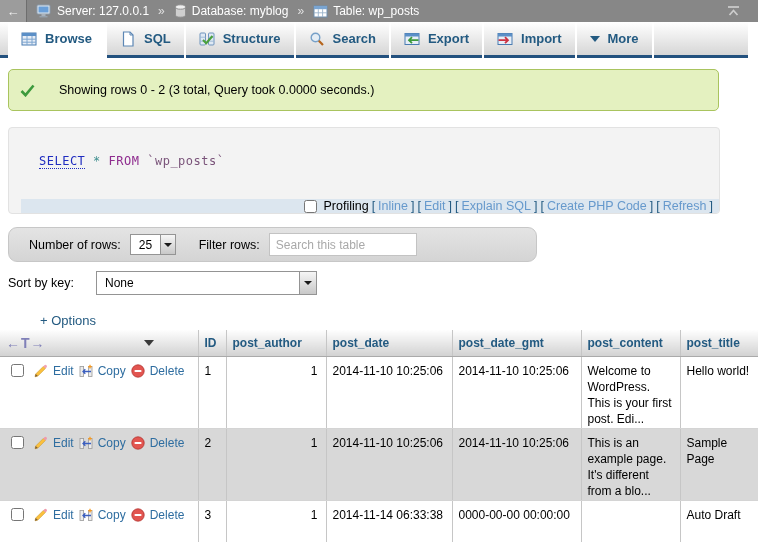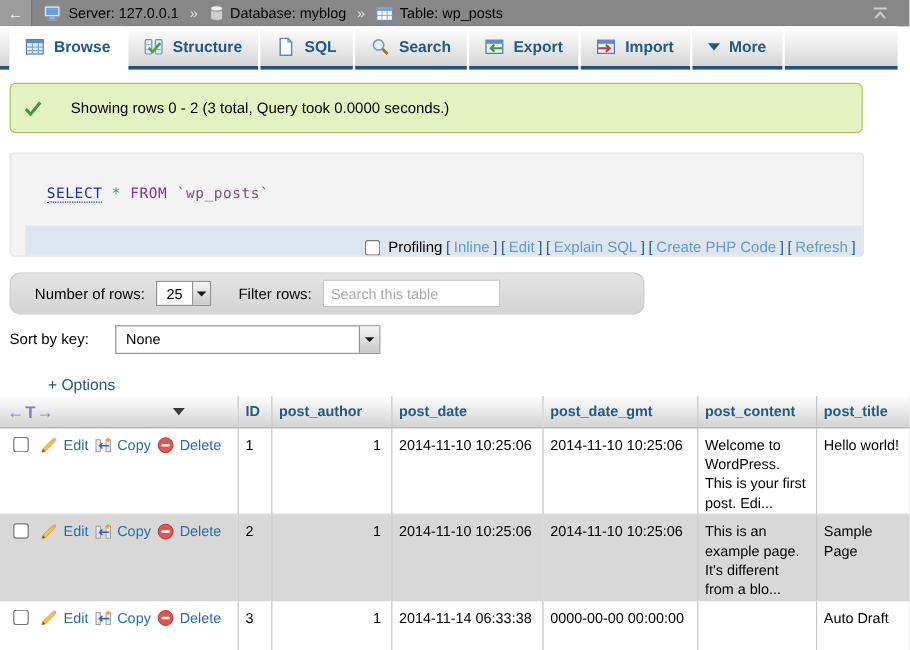--- a/index.html
+++ b/index.html
@@ -17,21 +17,21 @@
     position:absolute; top:0; left:0; width:758px; height:22px;
     background:#878787; display:flex; align-items:center; color:#fff;
   }
   .back-btn {
     width:27px; height:22px; background:#9c9c9c; border-right:1px solid #6e6e6e;
     display:flex; align-items:center; justify-content:center; color:#f2f2f2;
     font-size:13px; cursor:pointer;
   }
   .crumb { display:flex; align-items:center; margin-left:9px; gap:5px; }
   .crumb .sep { color:#e0e0e0; margin:0 4px; }
-  .crumb a { color:#000000; text-decoration:none; }
+  .crumb a { color:#ffffff; text-decoration:none; }
   .collapse-btn { margin-left:auto; margin-right:16px; cursor:pointer; display:flex; }
   
   .tabbar { position:absolute; top:22px; left:0; width:748px; height:36px; display:flex; background:#fff; }
   .tab, .tab-filler {
     background:linear-gradient(#ffffff, #d6d6d6);
     border-bottom:3px solid #23517e;
   }
   .tab {
     display:flex; align-items:center; gap:8px; padding:0 13px; margin-right:2px;
     cursor:pointer; white-space:nowrap;
@@ -51,22 +51,22 @@
   .sqlbox {
     position:absolute; top:127px; left:8px; width:712px; height:87px;
     background:#f3f3f3; border:1px solid #e2e2e2; border-radius:4px; overflow:hidden;
   }
   .sql-line { margin:26px 0 0 30px; font-family:"DejaVu Sans Mono", monospace; font-size:12px; letter-spacing:0.5px; }
   .sql-kw-link { color:#1f2cc0; border-bottom:1px dotted #1f2cc0; cursor:pointer; }
   .sql-op { color:#3f8f8f; }
   .sql-kw { color:#8f2c8f; }
   .sql-ident { color:#7a547a; }
   .profiling {
-    position:absolute; bottom:0; left:12px; right:0; height:25px;
-    background:#dce6ef; display:flex; align-items:flex-end; justify-content:flex-end;
+    position:absolute; bottom:0; left:12px; right:0; height:14px;
+    background:#dce6ef; display:flex; align-items:center; justify-content:flex-end;
     padding-right:6px; gap:3px; font-size:12.5px;
   }
   .profiling input { width:13px; height:13px; margin-right:3px; }
   .plink { color:#6699cc; text-decoration:none; cursor:pointer; }
   .pbr { color:#235a81; }
   
   .rowsbar {
     position:absolute; top:227px; left:8px; width:529px; height:35px;
     background:linear-gradient(#e4e4e4,#d4d4d4); border:1px solid #c7c7c7; border-radius:9px;
     display:flex; align-items:center; padding-left:20px; gap:9px; font-size:12.5px;
@@ -163,37 +163,37 @@
           <rect x="1" y="2" width="14" height="3" fill="#5b8fc7"></rect>
           <path d="M6 5v9 M11 5v9 M1 8.2h14 M1 11.2h14" stroke="#7fa6cf"></path>
         </svg>
     </span>
     <span class="tlabel">Browse</span>
   </div>
 
   <div class="tab">
     <span>
       <svg width="16" height="16" viewBox="0 0 16 16">
+          <path d="M3.5 1h6.5l3 3v11H3.5z" fill="#fff" stroke="#5d87b5" stroke-width="1.2"></path>
+          <path d="M10 1v3h3" fill="none" stroke="#5d87b5"></path>
+        </svg>
+    </span>
+    <span class="tlabel">SQL</span>
+  </div>
+
+  <div class="tab">
+    <span>
+      <svg width="16" height="16" viewBox="0 0 16 16">
           <rect x="1" y="2" width="5.5" height="12" rx="1" fill="#dfe9f4" stroke="#6f94bd"></rect>
           <rect x="9.5" y="2" width="5.5" height="12" rx="1" fill="#dfe9f4" stroke="#6f94bd"></rect>
           <path d="M1 6.2h5.5 M9.5 6.2h5.5 M1 10.2h5.5 M9.5 10.2h5.5" stroke="#9ab7d4" stroke-width="0.9"></path>
           <path d="M4 9l3.2 3.2L13.5 5" stroke="#4aa03c" stroke-width="2.1" fill="none"></path>
         </svg>
     </span>
     <span class="tlabel">Structure</span>
-  </div>
-
-  <div class="tab">
-    <span>
-      <svg width="16" height="16" viewBox="0 0 16 16">
-          <path d="M3.5 1h6.5l3 3v11H3.5z" fill="#fff" stroke="#5d87b5" stroke-width="1.2"></path>
-          <path d="M10 1v3h3" fill="none" stroke="#5d87b5"></path>
-        </svg>
-    </span>
-    <span class="tlabel">SQL</span>
   </div>
 
   <div class="tab">
     <span>
       <svg width="16" height="16" viewBox="0 0 16 16">
           <circle cx="6.5" cy="6.5" r="4.3" fill="#e4edf5" stroke="#76a0c8" stroke-width="1.4"></circle>
           <path d="M9.8 9.8l4.2 4.2" stroke="#b5651d" stroke-width="2.2"></path>
         </svg>
     </span>
     <span class="tlabel">Search</span>

